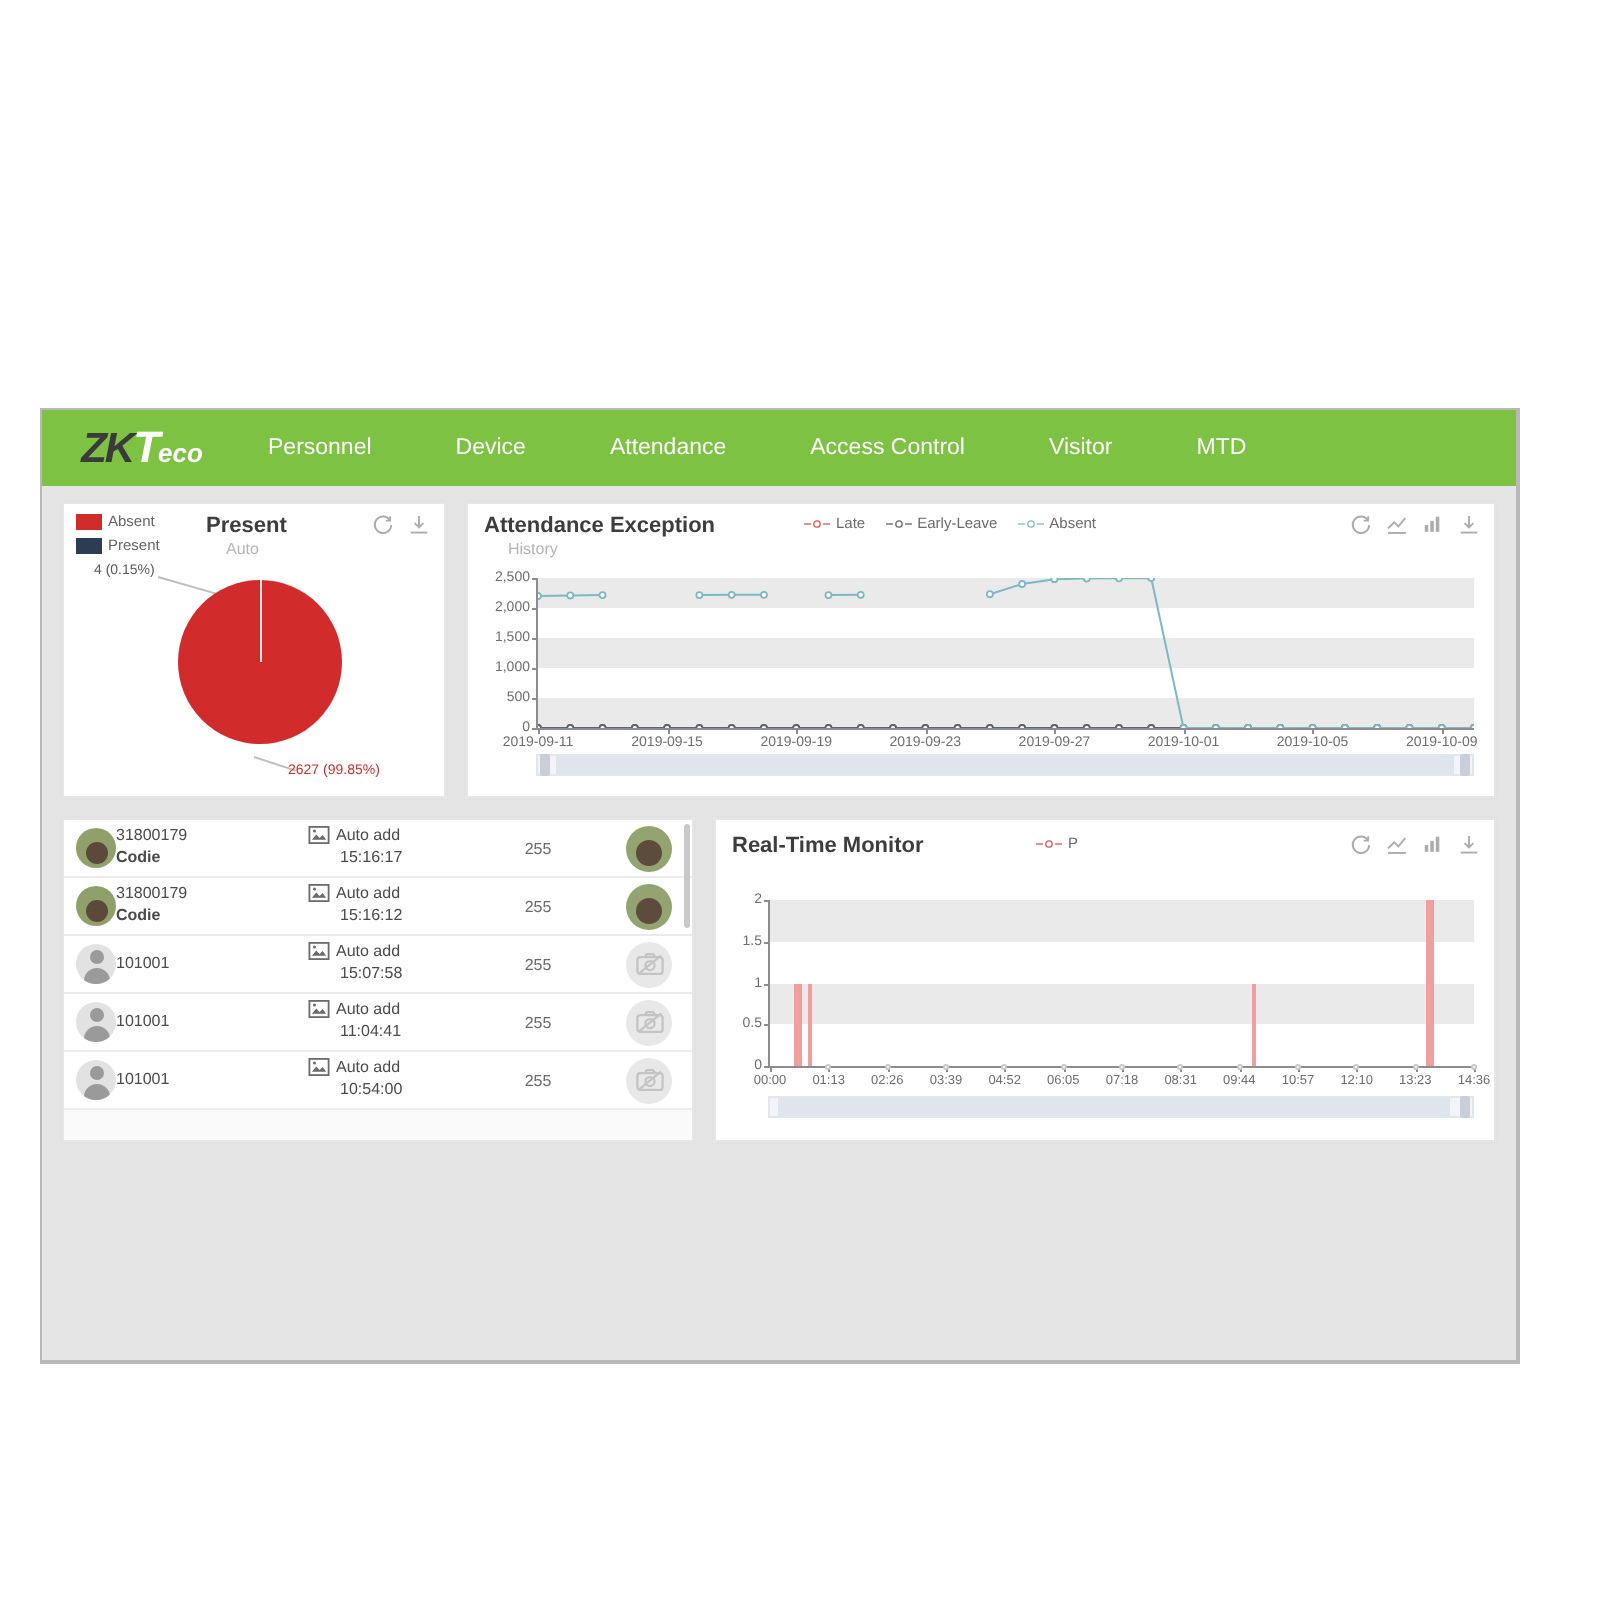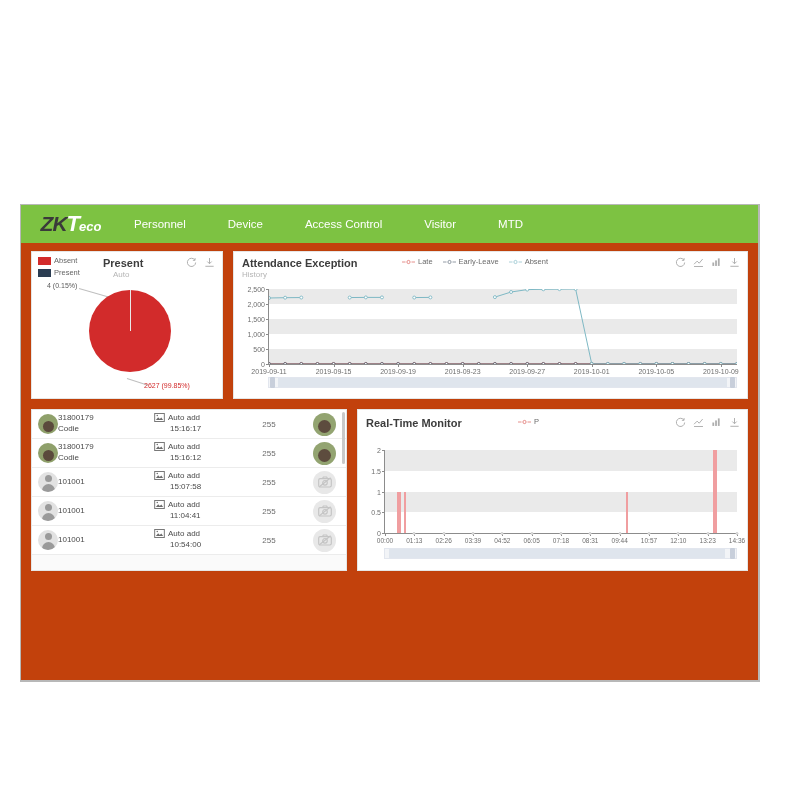--- a/index.html
+++ b/index.html
@@ -6,21 +6,21 @@
   html, body {
     width: 800px; height: 800px;
     background: #ffffff;
     font-family: "Liberation Sans", sans-serif;
     overflow: hidden;
   }
   #app {
     position: absolute;
     left: 20px; top: 204px;
     width: 740px; height: 478px;
-    background: #c2410c;
+    background: #e5e5e5;
     border: 1px solid #b8b8b8;
     border-right-width: 2px;
     border-bottom-width: 2px;
   }
   
   .navbar {
     position: relative;
     height: 38px;
     background: #7dc242;
     display: flex;
@@ -153,21 +153,21 @@
     width: 20px; height: 20px; border-radius: 50%;
     background: #e2e2e2; flex: 0 0 auto;
     position: relative; overflow: hidden;
     display: flex; align-items: flex-end; justify-content: center;
   }
   .rec-avatar.photo { background: #8fa06b; }
   .rec-avatar.photo .ph-head { width: 11px; height: 11px; border-radius: 50%; background: #5b4a3c; margin-bottom: 2px; }
   .rec-avatar.silh .s-head { width: 7px; height: 7px; border-radius: 50%; background: #9a9a9a; position:absolute; top: 3px;}
   .rec-avatar.silh .s-body { width: 13px; height: 8px; border-radius: 7px 7px 0 0; background: #9a9a9a; position:absolute; bottom: 0;}
   .rec-id { width: 96px; padding-left: 0; font-size: 8px; color: #4a4a4a; line-height: 1.35; }
-  .rec-name { font-size: 8px; color: #4a4a4a; }
+  .rec-name { font-size: 8px; color: #4a4a4a; font-weight: bold; }
   .rec-mid { width: 92px; font-size: 8px; color: #4a4a4a; line-height: 1.35; }
   .rec-mid .m1 { display: flex; align-items: flex-start; gap: 3px; }
   .rec-mid .m2 { padding-left: 16px; }
   .pic-icon { width: 11px; height: 9px; flex: 0 0 auto; }
   .rec-num { width: 46px; text-align: center; font-size: 8px; color: #6b6b6b; }
   .rec-thumb {
     width: 23px; height: 23px; border-radius: 50%;
     margin-left: auto; margin-right: 6px;
     position: relative; overflow: hidden;
     background: #e8e8e8;
@@ -194,20 +194,21 @@
 
     <div class="logo">
       <span class="logo-text">
         <span class="logo-zk">ZK</span><span class="logo-t">T</span><span class="logo-eco">eco</span>
       </span>
     </div>
 
     <div class="nav-items">
       <div class="nav-item">Personnel</div>
       <div class="nav-item">Device</div>
+      <div class="nav-item">Attendance</div>
       <div class="nav-item">Access Control</div>
       <div class="nav-item">Visitor</div>
       <div class="nav-item">MTD</div>
 
     </div>
 
   </div>
 
   <div class="page-body">
 
@@ -246,21 +247,21 @@
             <div class="pie-slice-line"></div>
           </div>
           <div class="leader leader-b"></div>
           <div class="pie-lbl lbl-b">2627 (99.85%)</div>
         </div>
       </div>
 
       <div class="card" id="card-exception">
         <div class="card-head">
           <div class="card-title" style="left:8px">Attendance Exception</div>
-          <div class="card-sub" style="left:8px">History</div>
+          <div class="card-sub" style="left:20px">History</div>
           <div class="exc-legend legend">
             <div class="legend-item">
               <svg class="lg-marker" viewBox="0 0 26 10">
                 <line x1="0" y1="5" x2="7" y2="5" stroke="#d9544f" stroke-width="1.3"></line>
                 <circle cx="13" cy="5" r="3.2" fill="none" stroke="#d9544f" stroke-width="1.3"></circle>
                 <line x1="19" y1="5" x2="26" y2="5" stroke="#d9544f" stroke-width="1.3"></line>
               </svg>
               <span>Late</span>
             </div>
             <div class="legend-item">

